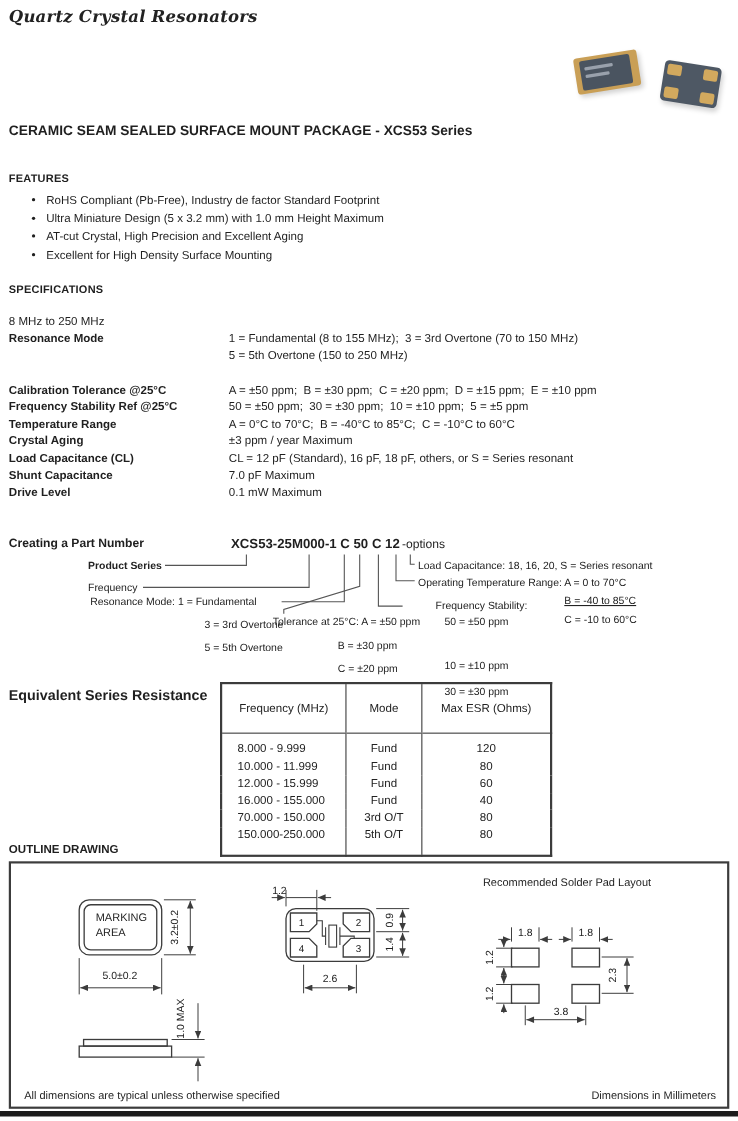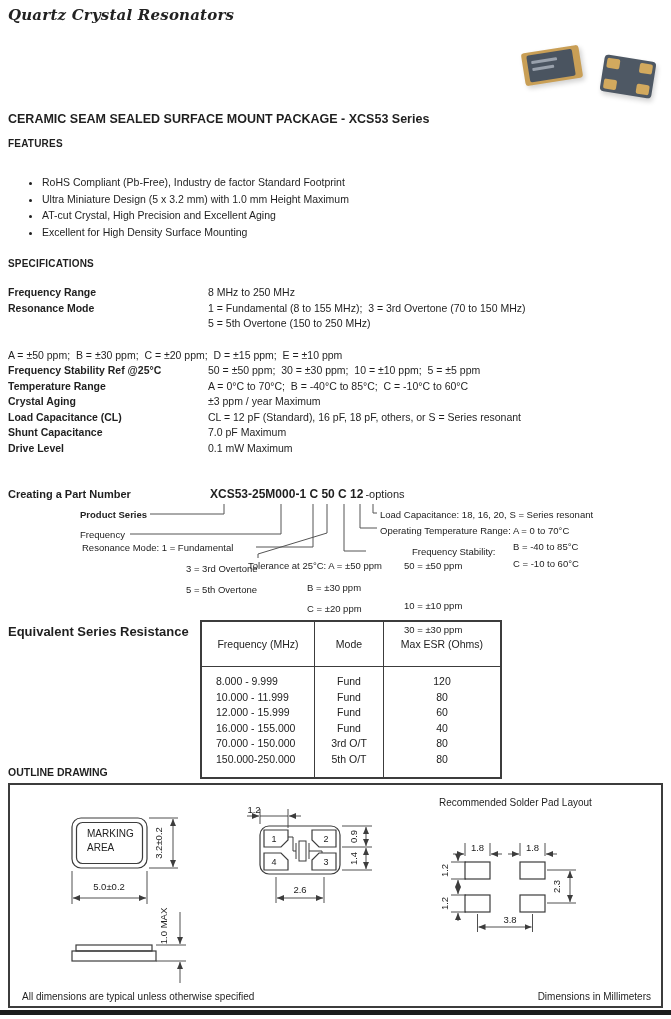--- a/index.html
+++ b/index.html
@@ -26,21 +26,21 @@
   .photo-bottom{
     left:602px;top:58px;width:52px;height:37px;border-radius:4px;
     background:#4e5864;transform:rotate(9deg);
   }
   .photo-bottom .pad{position:absolute;width:13px;height:10px;background:#d2a95e;border-radius:2px;}
   .pad-tl{left:3px;top:3px;} .pad-tr{right:3px;top:3px;}
   .pad-bl{left:3px;bottom:3px;} .pad-br{right:3px;bottom:3px;}
 
   .main-title{position:absolute;left:8px;top:112px;font-size:12.5px;font-weight:bold;}
   .sec-heading{position:absolute;left:8px;font-size:10px;font-weight:bold;letter-spacing:.2px;}
-  .features-heading{top:138px;}
+  .features-heading{top:157px;}
   ul.features{
     position:absolute;left:26px;top:174px;margin:0;padding-left:16px;
     font-size:10.5px;line-height:16.5px;list-style:disc;
   }
   .spec-heading{top:258px;}
   .specs{position:absolute;left:8px;top:285px;width:658px;font-size:10.5px;line-height:15.5px;}
   .spec-row{display:flex;}
   .spec-label{width:200px;flex:none;font-weight:bold;}
   .spec-value{white-space:pre;}
   .spec-gap{height:16px;}
@@ -108,32 +108,32 @@
 <ul class="features">
   <li>RoHS Compliant (Pb-Free), Industry de factor Standard Footprint</li>
   <li>Ultra Miniature Design (5 x 3.2 mm) with 1.0 mm Height Maximum</li>
   <li>AT-cut Crystal, High Precision and Excellent Aging</li>
   <li>Excellent for High Density Surface Mounting</li>
 </ul>
 
 <div class="sec-heading spec-heading">SPECIFICATIONS</div>
 <div class="specs">
   <div class="spec-row">
-    <div class="spec-label">Frequency Range</div>
     <div class="spec-value">8 MHz to 250 MHz</div>
   </div>
   <div class="spec-row">
     <div class="spec-label">Resonance Mode</div>
     <div>
       <div class="spec-value">1 = Fundamental (8 to 155 MHz);  3 = 3rd Overtone (70 to 150 MHz)</div>
       <div class="spec-value">5 = 5th Overtone (150 to 250 MHz)</div>
     </div>
   </div>
   <div class="spec-gap"></div>
   <div class="spec-row">
+    <div class="spec-label">Calibration Tolerance @25°C</div>
     <div class="spec-value">A = ±50 ppm;  B = ±30 ppm;  C = ±20 ppm;  D = ±15 ppm;  E = ±10 ppm</div>
   </div>
   <div class="spec-row">
     <div class="spec-label">Frequency Stability Ref @25°C</div>
     <div class="spec-value">50 = ±50 ppm;  30 = ±30 ppm;  10 = ±10 ppm;  5 = ±5 ppm</div>
   </div>
   <div class="spec-row">
     <div class="spec-label">Temperature Range</div>
     <div class="spec-value">A = 0°C to 70°C;  B = -40°C to 85°C;  C = -10°C to 60°C</div>
   </div>
@@ -172,27 +172,27 @@
     <span>XCS53-25M000-1 C 50 C 12</span><span class="suffix">-options</span>
   </div>
   <div class="lbl" style="left:80px;top:22px;font-weight:bold;">Product Series</div>
   <div class="lbl" style="left:80px;top:42px;">Frequency</div>
   <div class="lbl" style="left:82px;top:55px;">Resonance Mode: 1 = Fundamental</div>
   <div class="lbl" style="left:186px;top:76px;">3 = 3rd Overtone</div>
   <div class="lbl" style="left:186px;top:97px;">5 = 5th Overtone</div>
   <div class="lbl" style="left:248px;top:73px;">Tolerance at 25°C: A = ±50 ppm</div>
   <div class="lbl" style="left:307px;top:95px;">B = ±30 ppm</div>
   <div class="lbl" style="left:307px;top:116px;">C = ±20 ppm</div>
-  <div class="lbl" style="left:368px;top:59px;padding-left:44px;">Frequency Stability:</div>
+  <div class="lbl" style="left:352px;top:59px;padding-left:44px;">Frequency Stability:</div>
   <div class="lbl" style="left:404px;top:73px;">50 = ±50 ppm</div>
   <div class="lbl" style="left:404px;top:93px;margin-top:44px;">30 = ±30 ppm</div>
   <div class="lbl" style="left:404px;top:113px;">10 = ±10 ppm</div>
   <div class="lbl" style="left:380px;top:22px;">Load Capacitance: 18, 16, 20, S = Series resonant</div>
   <div class="lbl" style="left:380px;top:38px;">Operating Temperature Range: A = 0 to 70°C</div>
-  <div class="lbl" style="left:513px;top:54px;">B = -40 to 85°C</div>
+  <div class="lbl" style="left:513px;top:54px;text-decoration:underline;">B = -40 to 85°C</div>
   <div class="lbl" style="left:513px;top:71px;">C = -10 to 60°C</div>
 </div>
 
 <div class="esr">
   <div class="esr-heading">Equivalent Series Resistance</div>
   <table class="esr-table">
     <thead>
       <tr>
         <th>Frequency (MHz)</th>
         <th>Mode</th>

